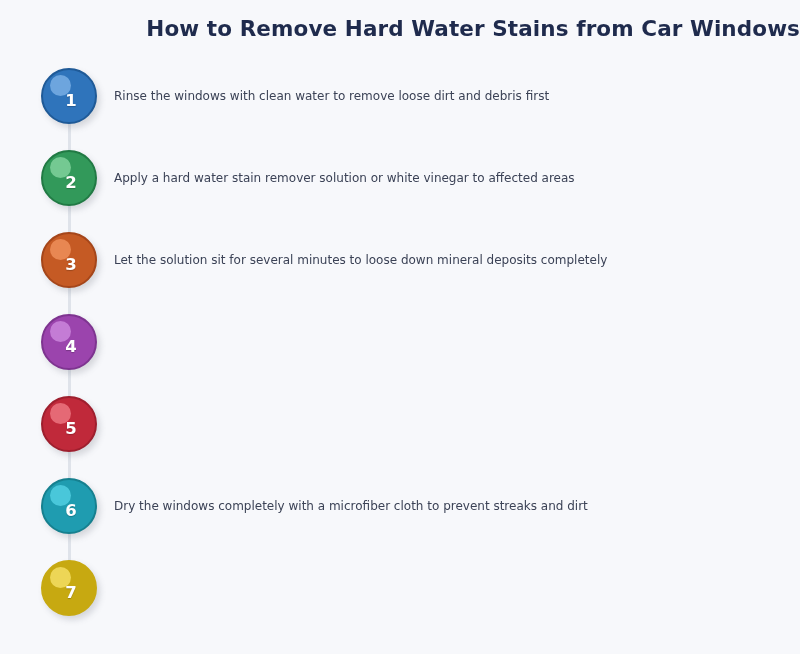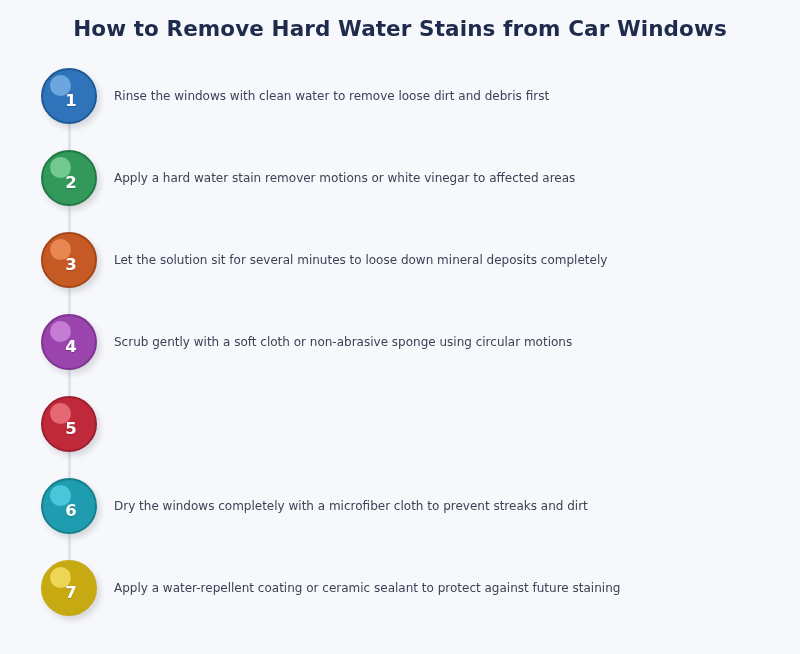--- a/index.html
+++ b/index.html
@@ -18,21 +18,21 @@
     position: relative;
     width: 800px;
     height: 654px;
     box-sizing: border-box;
   }
   .title {
     position: absolute;
     top: 16px;
     left: 0;
     width: 800px;
-    text-align: center;
+    text-align: right;
     font-size: 21.5px;
     font-weight: bold;
     color: #1f2b4d;
     letter-spacing: 0.1px;
     white-space: nowrap;
   }
   
   .connector {
     position: absolute;
     left: 67.5px;
@@ -124,39 +124,38 @@
         </div>
         <div class="step-text">Rinse the windows with clean water to remove loose dirt and debris first</div>
       </div>
       <div class="step" style="top: 148px;">
         <div class="badge-wrap">
           <div class="badge" style="background: rgb(50, 153, 90); border: 2px solid rgb(33, 122, 68);">
             <div class="highlight" style="background: rgb(134, 214, 161);"></div>
             <div class="num">2</div>
           </div>
         </div>
-        <div class="step-text">Apply a hard water stain remover motions or white vinegar to affected areas</div>
+        <div class="step-text">Apply a hard water stain remover solution or white vinegar to affected areas</div>
       </div>
       <div class="step" style="top: 230px;">
         <div class="badge-wrap">
           <div class="badge" style="background: rgb(197, 90, 36); border: 2px solid rgb(165, 70, 26);">
             <div class="highlight" style="background: rgb(242, 148, 95);"></div>
             <div class="num">3</div>
           </div>
         </div>
         <div class="step-text">Let the solution sit for several minutes to loose down mineral deposits completely</div>
       </div>
       <div class="step" style="top: 312px;">
         <div class="badge-wrap">
           <div class="badge" style="background: rgb(155, 68, 173); border: 2px solid rgb(126, 52, 144);">
             <div class="highlight" style="background: rgb(208, 140, 224);"></div>
             <div class="num">4</div>
           </div>
         </div>
-        <div class="step-text">Scrub gently with a soft cloth or non-abrasive sponge using circular motions</div>
       </div>
       <div class="step" style="top: 394px;">
         <div class="badge-wrap">
           <div class="badge" style="background: rgb(192, 41, 58); border: 2px solid rgb(158, 31, 46);">
             <div class="highlight" style="background: rgb(240, 123, 134);"></div>
             <div class="num">5</div>
           </div>
         </div>
       </div>
       <div class="step" style="top: 476px;">
@@ -168,17 +167,16 @@
         </div>
         <div class="step-text">Dry the windows completely with a microfiber cloth to prevent streaks and dirt</div>
       </div>
       <div class="step" style="top: 558px;">
         <div class="badge-wrap">
           <div class="badge" style="background: rgb(199, 169, 17); border: 2px solid rgb(199, 169, 17);">
             <div class="highlight" style="background: rgb(247, 227, 106);"></div>
             <div class="num">7</div>
           </div>
         </div>
-        <div class="step-text">Apply a water-repellent coating or ceramic sealant to protect against future staining</div>
       </div>
     </div>
 
 </div>
 
 </body></html>

